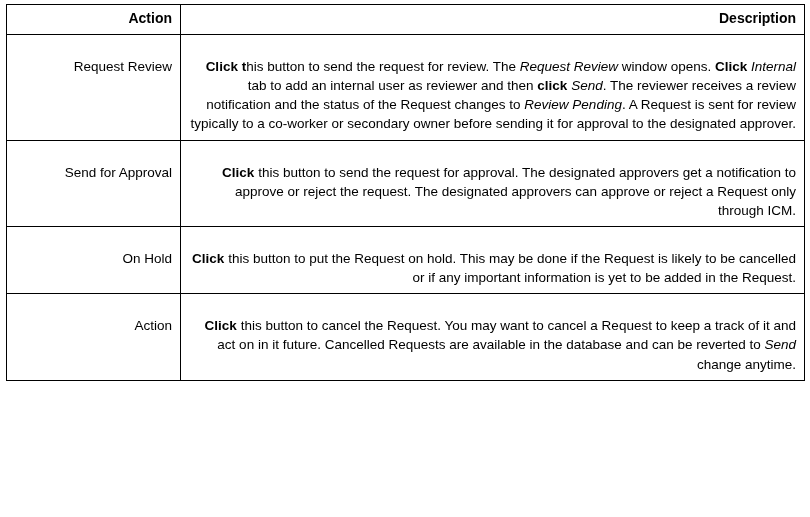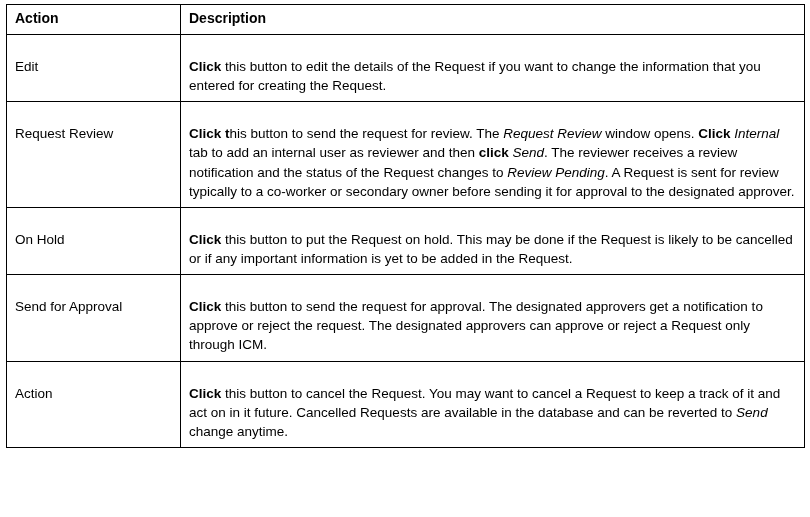--- a/index.html
+++ b/index.html
@@ -31,21 +31,21 @@
   table.actions col.c1 { width: 174px; }
   table.actions col.c2 { width: 624px; }
 
   table.actions th,
   table.actions td {
     border: 1.5px solid #000000;
     vertical-align: top;
     padding: 22px 8px 6px 8px;
     font-size: 13.5px;
     line-height: 1.42;
-    text-align: left;
+    text-align: right;
   }
   table.actions thead th {
     font-weight: bold;
     font-size: 14px;
     padding-top: 4px;
     padding-bottom: 5px;
   }
   td.action-cell {
     font-size: 13.5px;
   }
@@ -65,41 +65,35 @@
       <col class="c2">
     </colgroup>
     <thead>
       <tr>
         <th>Action</th>
         <th>Description</th>
       </tr>
     </thead>
     <tbody id="table-body">
         <tr>
-          <td class="action-cell">Edit</td>
-          <td class="desc-cell">
-            <p><span class="b">Click</span><span> this button to edit the details of the Request if you want to change the information that you entered for creating the Request.</span></p>
-          </td>
-        </tr>
-        <tr>
           <td class="action-cell">Request Review</td>
           <td class="desc-cell">
             <p><span class="b">Click t</span><span>his button to send the request for review. The </span><span class="i">Request Review</span><span> window opens. </span><span class="b">Click</span><span> </span><span class="i">Internal</span><span> tab to add an internal user as reviewer and then </span><span class="b">click</span><span> </span><span class="i">Send</span><span>. The reviewer receives a review notification and the status of the Request changes to </span><span class="i">Review Pending</span><span>. A Request is sent for review typically to a co-worker or secondary owner before sending it for approval to the designated approver.</span></p>
           </td>
         </tr>
         <tr>
+          <td class="action-cell">Send for Approval</td>
+          <td class="desc-cell">
+            <p><span class="b">Click</span><span> this button to send the request for approval. The designated approvers get a notification to approve or reject the request. The designated approvers can approve or reject a Request only through ICM.</span></p>
+          </td>
+        </tr>
+        <tr>
           <td class="action-cell">On Hold</td>
           <td class="desc-cell">
             <p><span class="b">Click</span><span> this button to put the Request on hold. This may be done if the Request is likely to be cancelled or if any important information is yet to be added in the Request.</span></p>
-          </td>
-        </tr>
-        <tr>
-          <td class="action-cell">Send for Approval</td>
-          <td class="desc-cell">
-            <p><span class="b">Click</span><span> this button to send the request for approval. The designated approvers get a notification to approve or reject the request. The designated approvers can approve or reject a Request only through ICM.</span></p>
           </td>
         </tr>
         <tr>
           <td class="action-cell">Action</td>
           <td class="desc-cell">
             <p><span class="b">Click</span><span> this button to cancel the Request. You may want to cancel a Request to keep a track of it and act on in it future. Cancelled Requests are available in the database and can be reverted to </span><span class="i">Send</span><span> change anytime.</span></p>
           </td>
         </tr>
       </tbody>
   </table>

